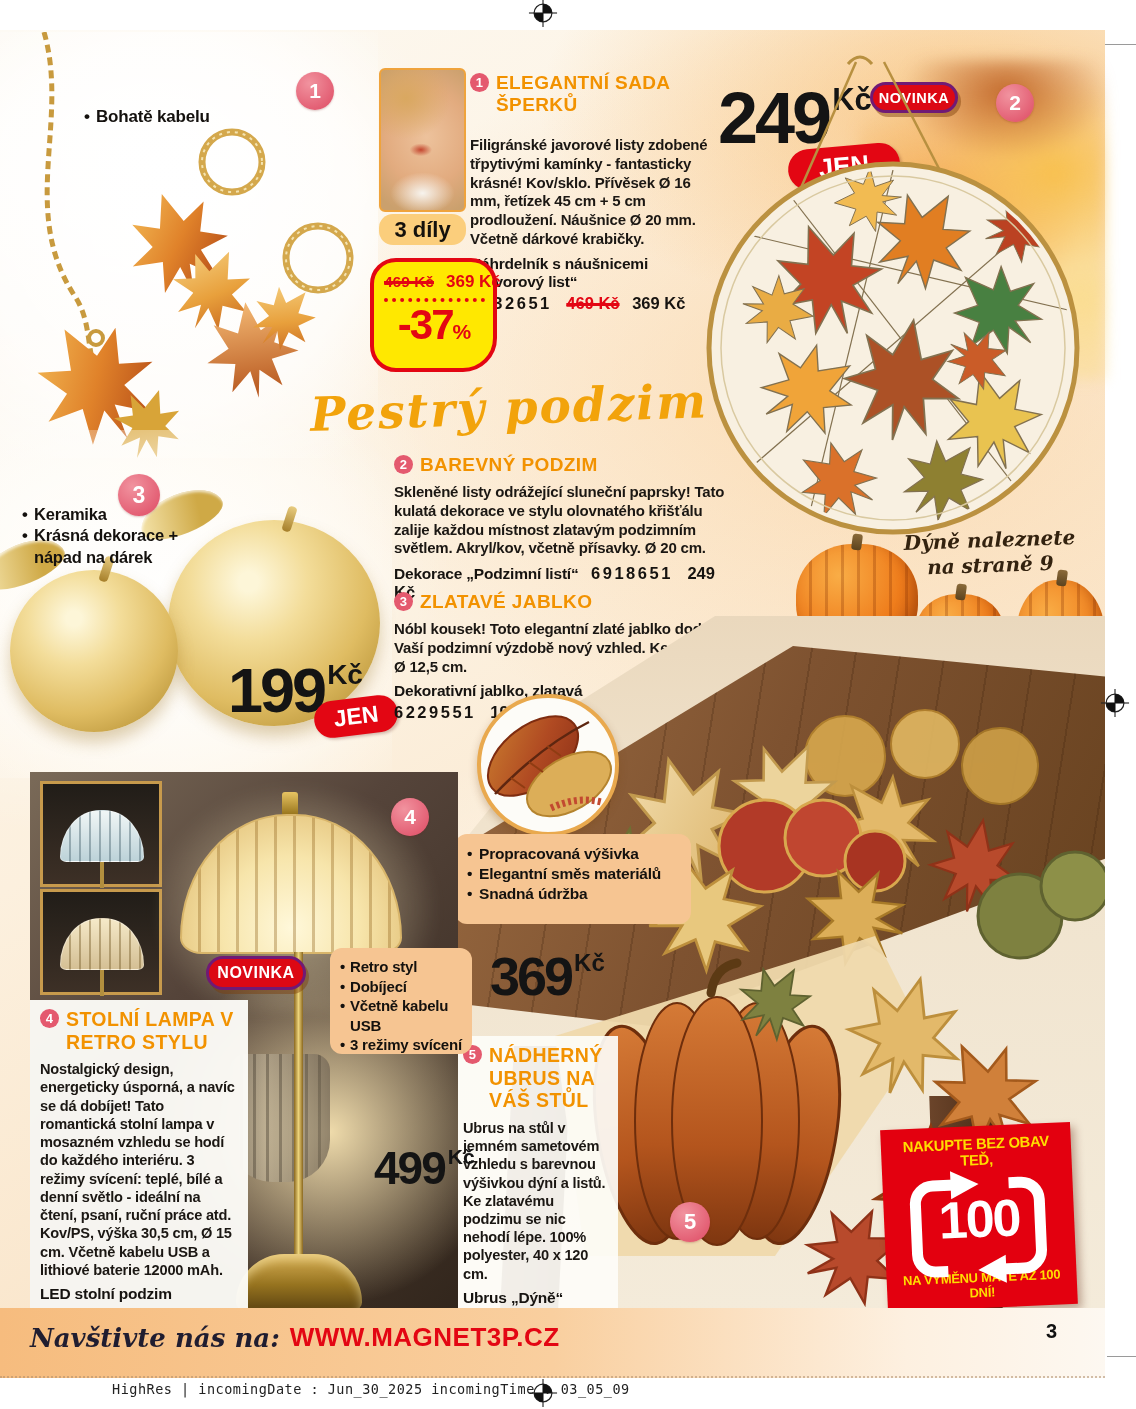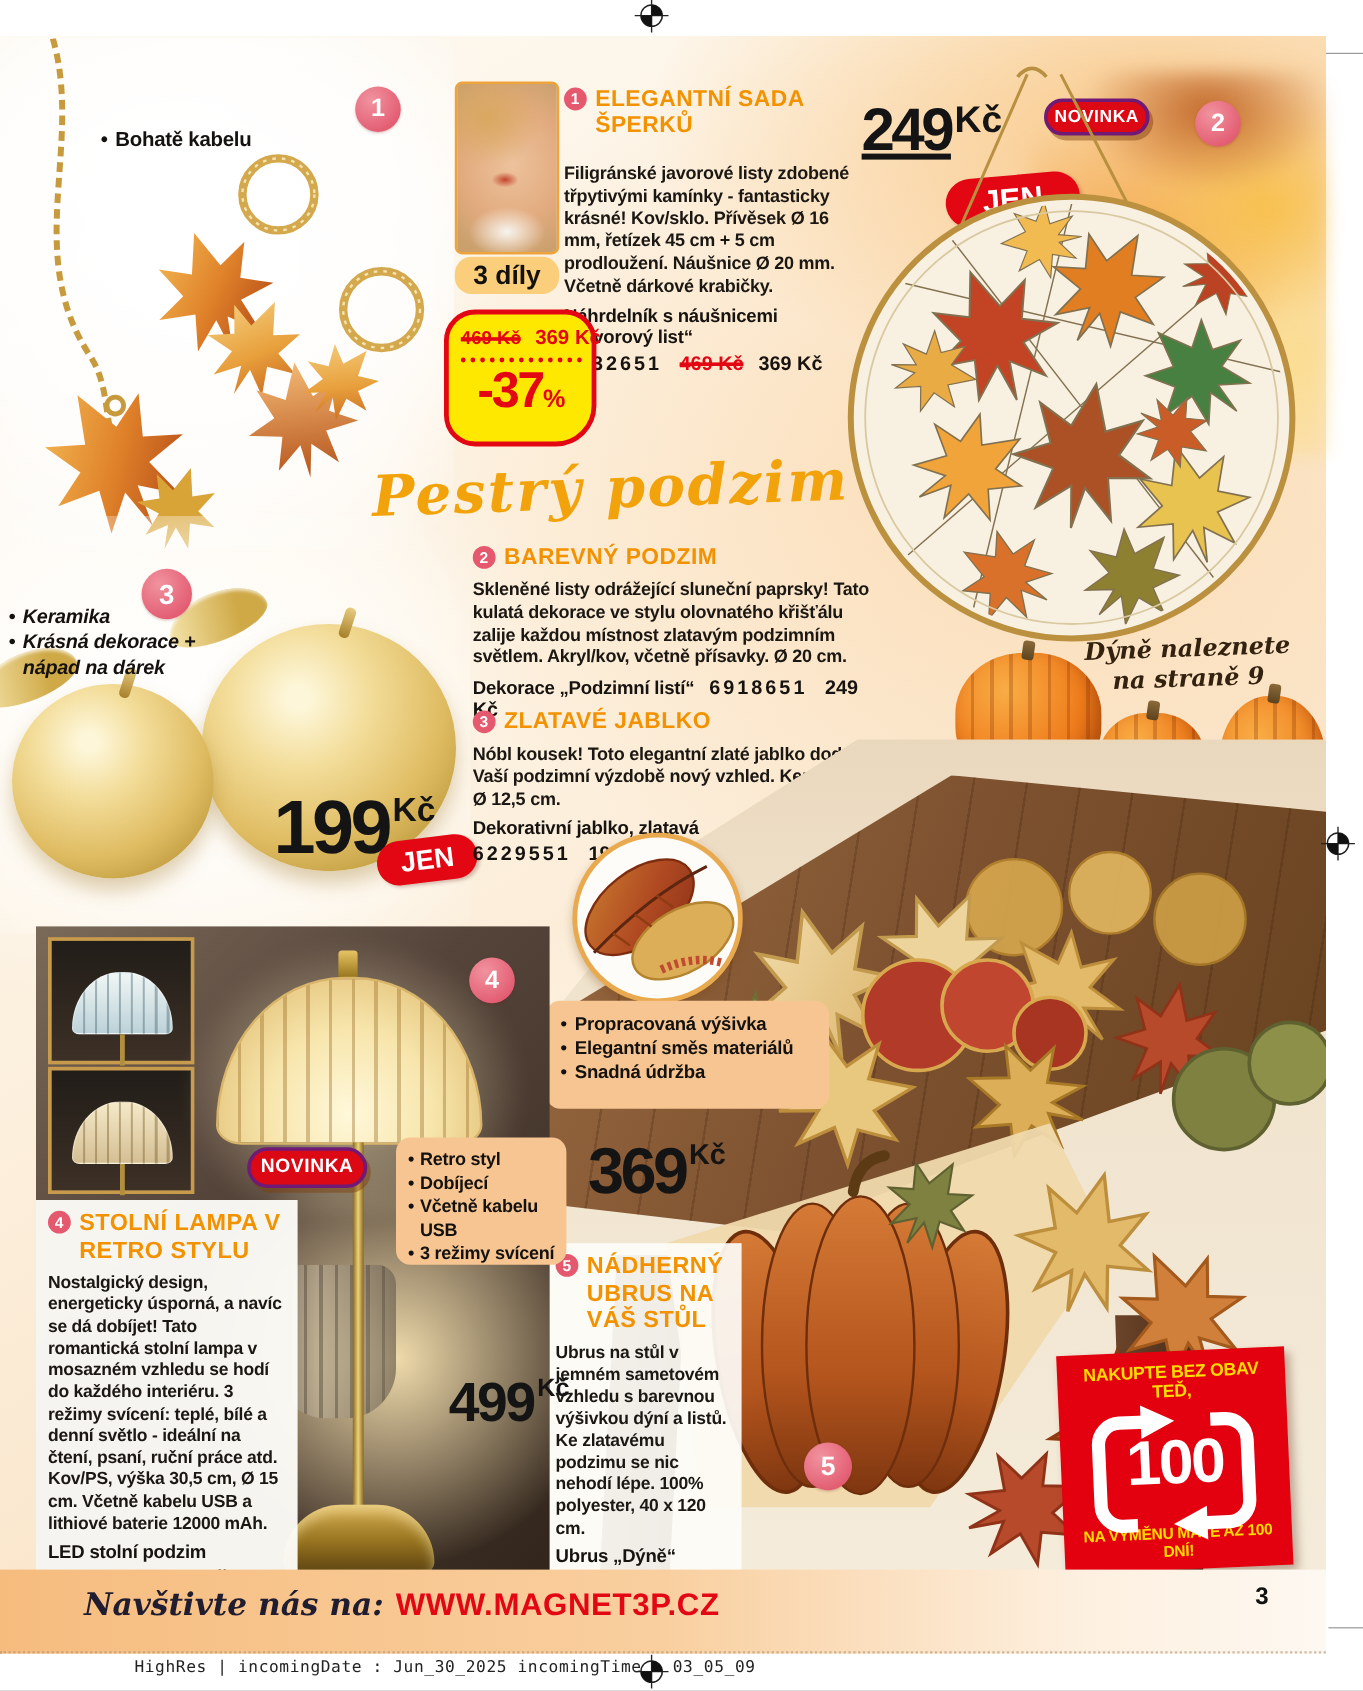--- a/index.html
+++ b/index.html
@@ -86,21 +86,21 @@
   #s2 { left:394px; top:454px; width:340px; }
   #s3 { left:394px; top:591px; width:340px; }
   #s4 { left:30px; top:1000px; width:218px; height:310px; background:rgba(253,252,248,.96); padding:8px 8px 0 10px; }
   #s5 { left:455px; top:1036px; width:163px; height:278px; background:rgba(253,252,248,.93); padding:8px 6px 0 8px; }
   #s4 .sec-title, #s5 .sec-title { font-size:19.5px; }
   #s4 .sec-desc { font-size:14.6px; }
   #s5 .sec-desc { font-size:14.6px; }
 
   
   #promo249 { left:718px; top:86px; width:200px; height:110px; }
-  #promo249 .digits { font-size:50px;text-decoration:underline; }
+  #promo249 .digits { font-size:72px; }
   #promo249 .kc { font-size:31px; }
   #promo249 .jen { left:70px; top:60px; width:112px; height:41px; font-size:26px; transform:rotate(-5deg); }
   #novinka1 { left:870px; top:82px; width:88px; height:31px; font-size:14.5px; }
   #badge2 { left:996px; top:84px; width:38px; height:38px; font-size:21px; }
 
   
   #glass { left:688px; top:50px; width:410px; height:490px; }
 
   
   #discount-box { left:370px; top:258px; width:127px; height:114px; background:#ffe800;
@@ -119,21 +119,21 @@
   #apples-photo { left:0; top:430px; width:392px; height:348px;
     background:radial-gradient(300px 260px at 45% 55%, rgba(255,255,255,.95) 0%, rgba(255,253,248,.6) 60%, rgba(255,253,248,0) 95%); }
   .apple { position:absolute; border-radius:50%;
     background:radial-gradient(circle at 38% 30%, #fdf6d8 5%, #f3dd9a 30%, #dfbc62 62%, #b08a2e 95%); box-shadow:0 10px 16px rgba(160,120,40,.35); }
   .apple .stem { position:absolute; left:55%; top:-14px; width:9px; height:26px; background:linear-gradient(#e8cc80,#a67f2a); border-radius:4px; transform:rotate(18deg); }
   .apple .leafg { position:absolute; width:86px; height:40px; border-radius:50% 50% 50% 50%/60% 60% 40% 40%;
     background:linear-gradient(100deg,#f6e6ae,#cfa946 70%); transform:rotate(-22deg); top:-26px; left:-30px; box-shadow:inset 0 2px 3px rgba(255,255,255,.7); }
   #apple-big { left:168px; top:520px; width:212px; height:206px; }
   #apple-small { left:10px; top:570px; width:168px; height:162px; }
   #badge3 { left:118px; top:474px; width:42px; height:42px; font-size:23px; }
-  #feat3 { left:5px; top:504px; width:178px; font-size:16.5px;font-style:italic; }
+  #feat3 { left:20px; top:504px; width:178px; font-size:16.5px; }
 
   
   #price199 { left:228px; top:662px; width:185px; height:95px; }
   #price199 .digits { font-size:63px; }
   #price199 .kc { font-size:28px; }
   #price199 .jen { left:86px; top:36px; width:84px; height:37px; font-size:23px; transform:rotate(-7deg); }
 
   
   #pumpkin-note { left:890px; top:528px; width:200px; text-align:center; font-family:"DejaVu Serif",serif;
     font-style:italic; font-weight:700; font-size:20px; color:#33220f; transform:rotate(-2deg); line-height:1.25; }
@@ -230,21 +230,21 @@
   #bul4 { left:330px; top:948px; width:142px; height:106px; padding:9px 6px 0 8px; font-size:15px; }
   #bul4 li { padding-left:12px; }
   #price499 { left:344px; top:1148px; }
   #price499 .digits { font-size:46px; letter-spacing:-2px;margin-left:30px; }
   #price499 .kc { font-size:21px; }
 
   
   #bar { left:0; top:1308px; width:1105px; height:70px;
     background:linear-gradient(90deg,#f6bc7e 0%, #f9cf9f 50%, #fdf0e0 82%, #fdf8f1 100%);
     border-bottom:2px dotted rgba(175,140,105,.55); }
-  #visit { position:absolute; left:30px; top:14px; display:flex; align-items:center; gap:10px;margin-left:40px; }
+  #visit { position:absolute; left:30px; top:14px; display:flex; align-items:center; gap:10px; }
   #visit .script { font-family:"DejaVu Serif",serif; font-style:italic; font-weight:700; font-size:26px; color:#201d30; }
   #visit .site { font-size:26px; font-weight:700; color:#e30613; letter-spacing:.5px; }
   #pagenum { left:1046px; top:1320px; font-size:20px; font-weight:700; color:#111; }
   #printline { left:112px; top:1381px; font-family:"DejaVu Sans Mono",monospace; font-size:13.5px; color:#222; letter-spacing:.5px; }
 </style>
 </head>
 <body>
 
 <div id="page">
   <div id="content">

